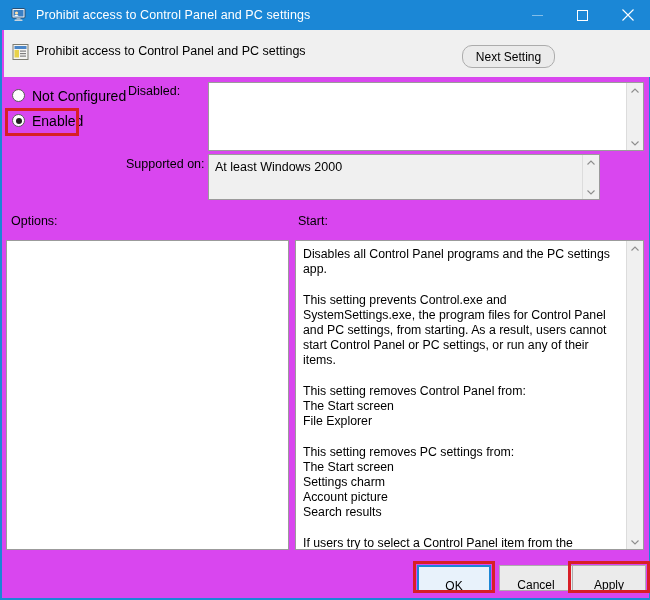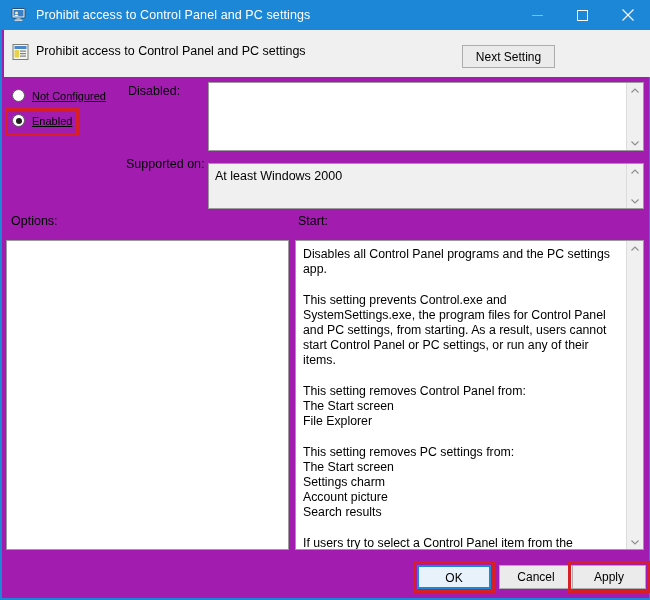--- a/index.html
+++ b/index.html
@@ -13,21 +13,21 @@
     font-family: "Liberation Sans", sans-serif;
     overflow: hidden;
   }
 
   .window {
     position: absolute;
     left: 0; top: 0;
     width: 650px;
     height: 600px;
     box-sizing: border-box;
-    background: #a21caf;
+    background: #d946ef;
     border-left: 2px solid #1b87d6;
     border-right: 1px solid #1b87d6;
     border-bottom: 2px solid #1b87d6;
   }
 
   
   .titlebar {
     position: absolute;
     left: 0; top: 0;
     width: 648px;
@@ -97,21 +97,21 @@
     height: 23px;
     background: #ebebeb;
     border: 1px solid #acacac;
     font-family: "Liberation Sans", sans-serif;
     font-size: 12px;
     color: #000;
     padding: 0;
     cursor: default;
   }
   .btn-prev { left: 357px; width: 93px; margin-top: 37px; }
-  .btn-next { left: 460px; width: 93px; }
+  .btn-next { left: 460px; width: 93px; border-radius: 10px; }
 
   
   .radios {
     position: absolute;
     left: 10px;
     top: 83px;
     width: 110px;
   }
   .radio-row {
     display: flex;
@@ -132,24 +132,23 @@
   }
   .radio-mark.on::after {
     content: "";
     position: absolute;
     left: 2.5px; top: 2.5px;
     width: 6px; height: 6px;
     border-radius: 50%;
     background: #202020;
   }
   .radio-label {
-    font-size: 11px;
+    font-size: 14px;
     color: #000;
     white-space: nowrap;
-    text-decoration: underline;
   }
 
   
   .annot {
     position: absolute;
     border: 3px solid #d81f26;
     box-sizing: border-box;
     pointer-events: none;
     z-index: 40;
   }
@@ -172,22 +171,22 @@
     border: 1px solid #9b9b9b;
     box-sizing: border-box;
     display: flex;
   }
   .box-comment {
     left: 206px; top: 82px;
     width: 436px; height: 69px;
     background: #ffffff;
   }
   .box-supported {
-    left: 206px; top: 163px;
-    width: 436px; height: 46px;
+    left: 206px; top: 154px;
+    width: 392px; height: 46px;
     background: #f0f0f0;
   }
   .box-body {
     flex: 1 1 auto;
     padding: 5px 6px;
     font-size: 12.5px;
     color: #000;
     overflow: hidden;
   }
   .sbar {
@@ -239,21 +238,21 @@
   .dlg-btn {
     position: absolute;
     top: 565px;
     height: 24px;
     width: 74px;
     background: #ebebeb;
     border: 1px solid #acacac;
     font-family: "Liberation Sans", sans-serif;
     font-size: 12px;
     color: #000;
-    padding: 4px;
+    padding: 12px;
     cursor: default;
   }
   .btn-ok     { left: 415px; border: 2px solid #1b87d6; background: #e8f2fb; }
   .btn-cancel { left: 497px; }
   .btn-apply  { left: 570px; text-align: center; }
 </style>
 </head>
 <body>
 
 <div class="window">

